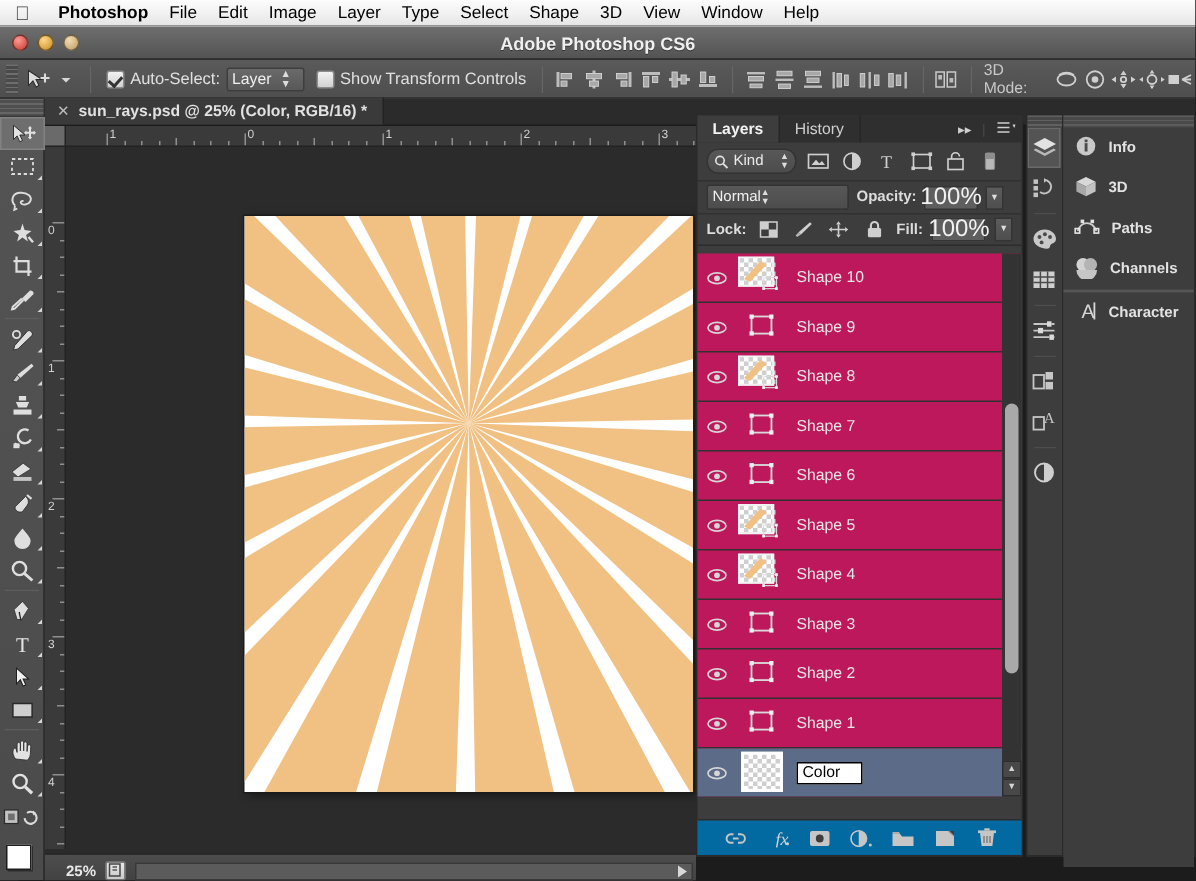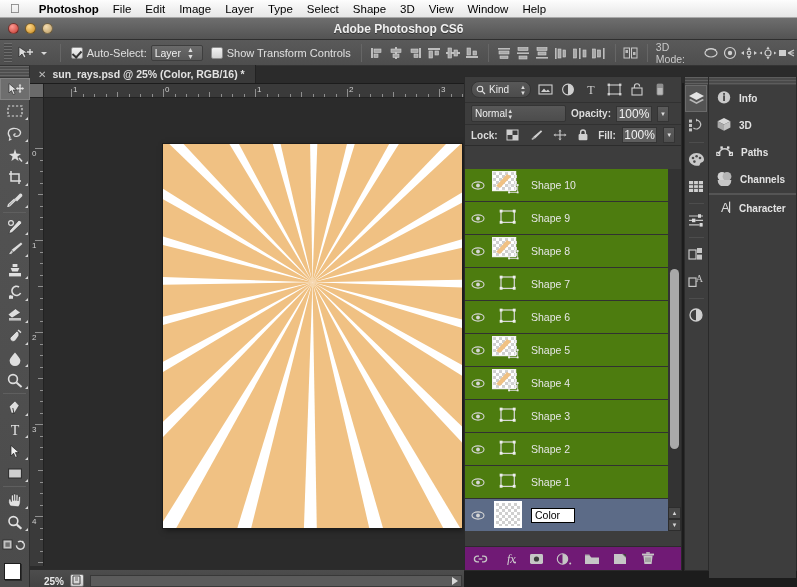--- a/index.html
+++ b/index.html
@@ -135,42 +135,42 @@
   .ltab.active{ background:#3d3d3d; color:#f2f2f2; font-weight:bold;}
   .ltabctl{ position:absolute; right:4px; top:0; height:18px; display:flex;align-items:center; gap:7px; color:#cfcfcf; font-size:9px;}
   .lfilter{ height:26px; display:flex;align-items:center; gap:5px; padding:0 6px; border-bottom:1px solid #313131;}
   .kindsel{ height:17px; width:60px; background:linear-gradient(#585858,#4c4c4c); border:1px solid #343434; border-radius:8px;
      display:flex;align-items:center; gap:3px; padding:0 4px; font-size:10px; color:#eaeaea;}
   .fi{ width:18px;height:18px; display:flex;align-items:center;justify-content:center;}
   .lrow2{ height:22px; display:flex;align-items:center; gap:5px; padding:0 6px; border-bottom:1px solid #313131;}
   .blendsel{ width:95px;height:17px; background:linear-gradient(#585858,#4c4c4c); border:1px solid #343434; border-radius:2px;
       display:flex;align-items:center;padding:0 3px; font-size:10px; color:#f0f0f0;}
   .lbl{ font-size:10px; color:#dcdcdc; font-weight:bold;}
-  .numbox{ width:36px;height:16px; background:#5e5e5e; border:1px solid #343434; color:#f2f2f2; font-size:12px;
+  .numbox{ width:36px;height:16px; background:#5e5e5e; border:1px solid #343434; color:#f2f2f2; font-size:16px;
       display:flex;align-items:center;justify-content:center;}
   .spin{ width:12px;height:16px; background:linear-gradient(#5c5c5c,#4e4e4e); border:1px solid #343434;
       display:flex;align-items:center;justify-content:center; font-size:6px; color:#ddd;}
   .lrow3{ height:21px; display:flex;align-items:center; gap:6px; padding:0 6px; border-bottom:1px solid #2c2c2c;}
 
-  .llist{ position:absolute; left:0; top:92px; width:216px; height:362px; overflow:hidden; background:#4d7c0f;}
+  .llist{ position:absolute; left:0; top:92px; width:216px; height:362px; overflow:hidden; background:#be185d;}
   .lrow{ height:33px; display:flex; align-items:center; border-bottom:1px solid #313131; position:relative;}
   .lrow.selected{ background:#5c6b87; }
   .eye{ width:26px; height:33px; display:flex;align-items:center;justify-content:center;}
   .thumbbox{ width:36px; height:33px; display:flex; align-items:center; justify-content:center;}
   .lname{ font-size:10.5px; color:#e6e6e6; padding-left:4px; white-space:nowrap;}
   .renameinput{
     background:#fff; color:#000; border:1px solid #000; font-size:10.5px;
     font-family:"Liberation Sans",sans-serif; padding:1px 10px 1px 3px; width:44px; height:15px;
     margin-left:4px; outline:none; position:relative;
   }
   .lscroll{ position:absolute; right:0; top:92px; width:13px; height:362px; background:#333;}
   .lthumb{ position:absolute; left:2px; top:100px; width:9px; height:180px; background:#a9a9a9; border-radius:5px;}
   .scrl-btn{ position:absolute; right:0; width:13px;height:12px; background:#484848; border:1px solid #2d2d2d; display:flex;align-items:center;justify-content:center; font-size:6px; color:#d5d5d5;}
-  .lbottom{ position:absolute; left:0; bottom:0; width:216px; height:24px; background:#701a75; border-top:1px solid #2c2c2c;
-      display:flex; align-items:center; justify-content:flex-end; gap:10px; padding-right:24px;}
+  .lbottom{ position:absolute; left:0; bottom:0; width:216px; height:24px; background:#0369a1; border-top:1px solid #2c2c2c;
+      display:flex; align-items:center; justify-content:flex-end; gap:10px; padding-right:14px;}
 
   
   .dockicons{ position:absolute; left:684px; top:76px; width:24px; height:495px; background:#3d3d3d; border:1px solid #2a2a2a; border-right:none;}
   .dockgrip{ height:8px; background:repeating-linear-gradient(to bottom,#606060 0 1px,#474747 1px 3px);}
   .di{ width:22px;height:27px; display:flex;align-items:center;justify-content:center;}
   .di.active{ background:#545454; box-shadow:inset 0 0 0 1px #6a6a6a;}
   .dgroupsep{ height:1px; background:#2f2f2f; border-bottom:1px solid #4d4d4d; margin:3px 4px;}
   .dockpanel{ position:absolute; left:708px; top:76px; width:89px; height:495px; background:#474747; border:1px solid #2a2a2a;}
   .dpgrip{ height:8px; background:repeating-linear-gradient(to bottom,#5c5c5c 0 1px,#4a4a4a 1px 3px);}
   .dpitem{ height:27px; display:flex; align-items:center; gap:7px; padding-left:7px;}
@@ -665,20 +665,38 @@
           <path d="M4 3 L7 3 M4 5 L7 5" stroke="#555" stroke-width=".9"></path>
         </svg>
     </span>
     <span class="sbtrack">
         <span class="ar"></span>
       </span>
   </div>
 
   <div class="lpanel">
 
+    <div class="ltabs">
+      <div class="ltab active">
+          <span>Layers</span>
+        </div>
+      <div class="ltab">
+          <span>History</span>
+        </div>
+      <div class="ltabctl">
+        <span>▸▸</span>
+        <span style="color:#4a4a4a">|</span>
+        <span>
+          <svg width="13" height="10">
+              <path d="M1 2 L9 2 M1 5 L9 5 M1 8 L9 8" stroke="#cfcfcf" stroke-width="1.1"></path>
+              <path d="M11 3 l2.2 0 l-1.1 2.4z" fill="#cfcfcf"></path>
+            </svg>
+        </span>
+      </div>
+    </div>
 
     <div class="lfilter">
       <span class="kindsel">
         <svg width="10" height="10">
             <circle cx="4" cy="4" r="2.8" fill="none" stroke="#e0e0e0" stroke-width="1.1"></circle>
             <path d="M6.2 6.2 L9 9" stroke="#e0e0e0" stroke-width="1.2"></path>
           </svg>
         <span>Kind</span>
         <span style="font-size:6px;line-height:6px;margin-left:auto;color:#ddd">▲<br>▼</span>
       </span>

